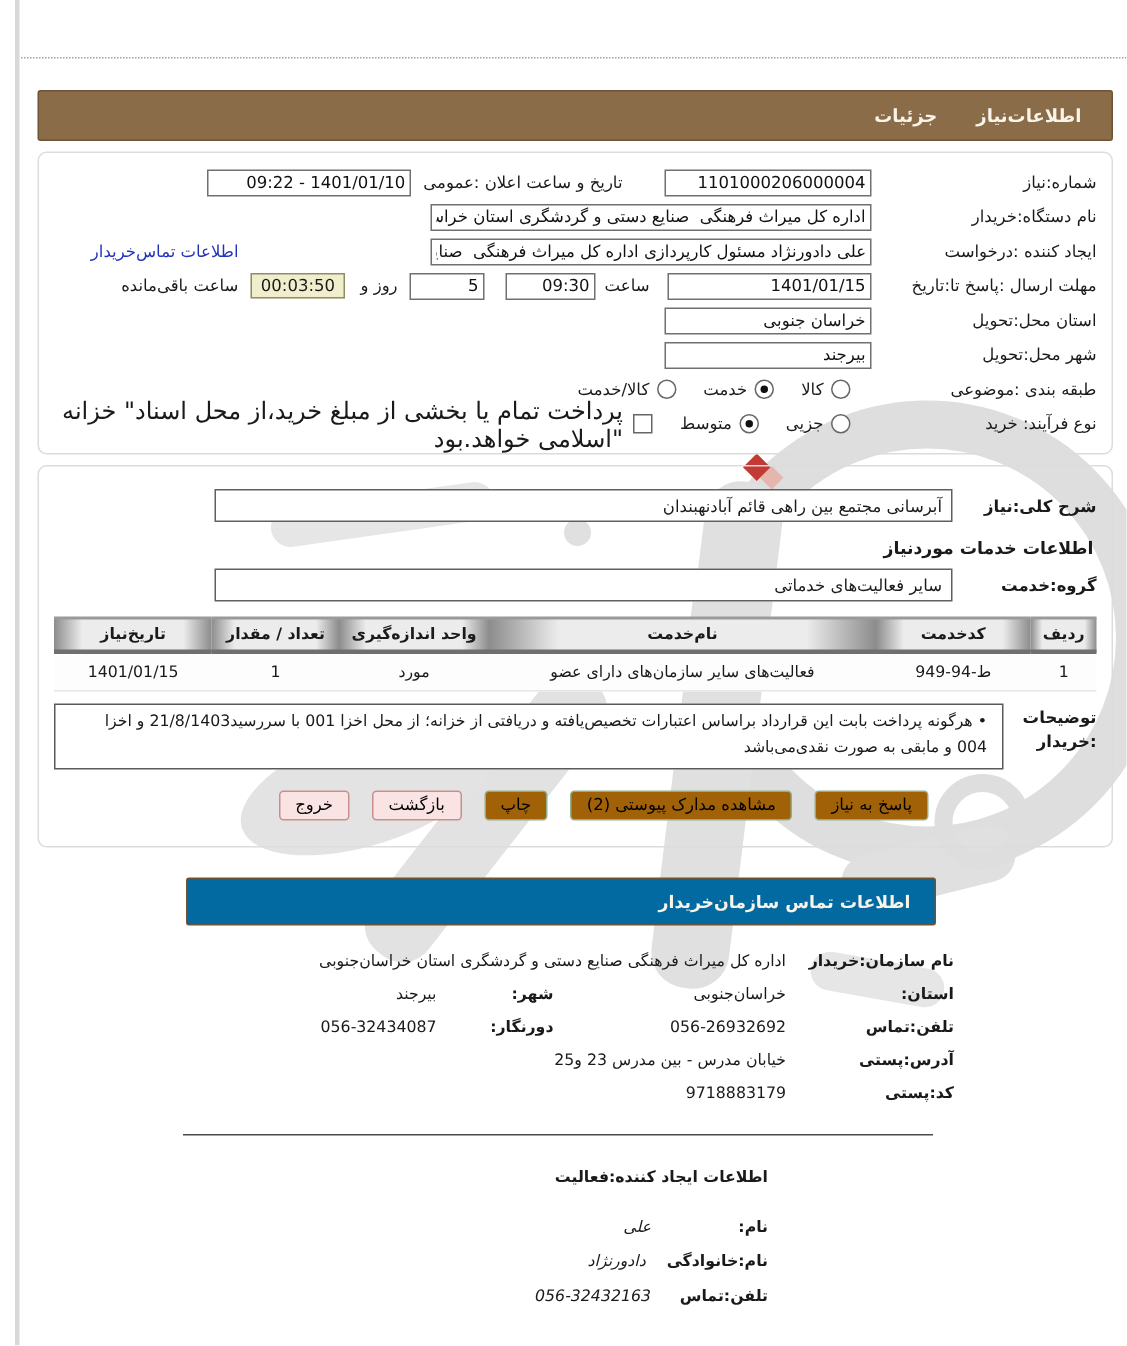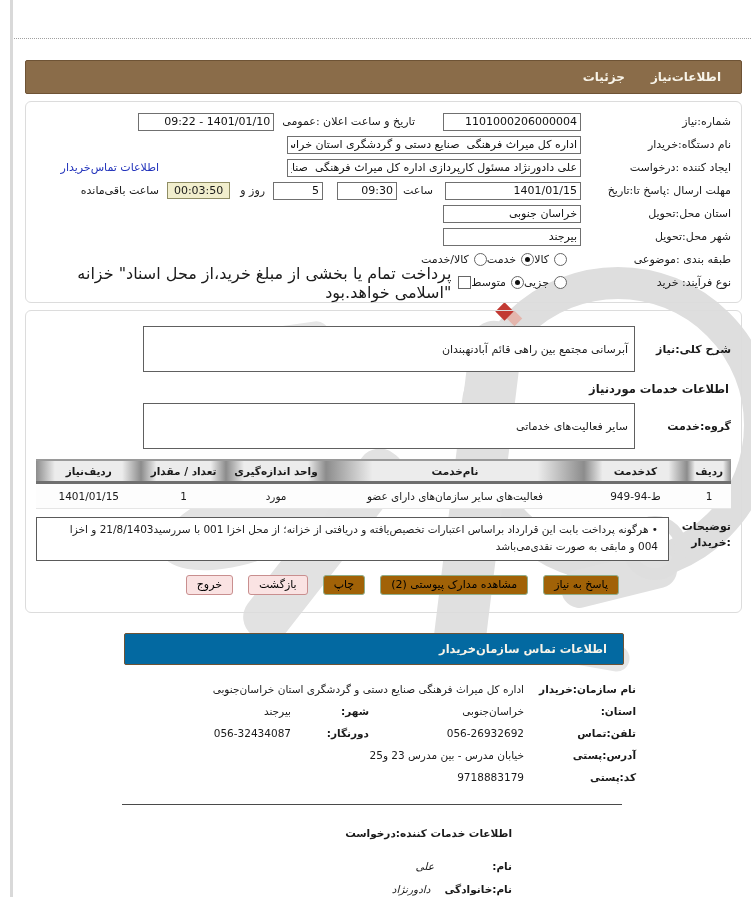--- a/index.html
+++ b/index.html
@@ -20,27 +20,27 @@
         padding:0 3px;color:#111;direction:rtl;}
   .w130{width:130px;} .w128{width:128px;} .w286{width:286px;} .w52{width:52px;} .w42{width:42px;}
   .midlabel{margin-right:28px;margin-left:8px;}
   .link{color:#2233bb;text-decoration:none;margin-right:128px;cursor:pointer;font-size:11px;}
   .mr6{margin-right:6px;} .mr8{margin-right:8px;} .mr10{margin-right:10px;} .mr12{margin-right:12px;} .mr14{margin-right:14px;}
   .countdown{background:#f1eecd;border:1px solid #8f8d64;padding:1px 6px;font-size:11px;}
   .rgroup{display:flex;align-items:center;margin-right:14px;}
   .rb{width:11px;height:11px;border:1px solid #666;border-radius:50%;background:#fff;
       display:inline-flex;align-items:center;justify-content:center;margin-left:5px;flex:none;}
   .rb.on::after{content:"";width:5px;height:5px;border-radius:50%;background:#111;}
-  .ropt{}
+  .ropt{margin-left:18px;}
   .cb{width:11px;height:11px;border:1px solid #666;background:#fff;margin-left:7px;flex:none;}
   .smallnote{font-size:16px;}
   .drow{display:flex;align-items:center;margin:7px 0 5px;}
   .dlabel{font-weight:bold;font-size:11px;flex:0 0 96px;}
   .dbox{width:478px;height:20px;border:1px solid #606060;background:#fff;font-size:11px;
-        display:flex;align-items:center;padding:12px 6px;}
+        display:flex;align-items:center;padding:0 6px;}
   .sechead{font-weight:bold;font-size:11.5px;margin:10px 2px 2px;}
   table.svc{width:100%;border-collapse:collapse;margin-top:10px;font-size:10.5px;}
   table.svc th{background:linear-gradient(90deg,#8c8c8c,#ececec 18%,#ececec 82%,#8c8c8c);
      border-top:2px solid #9a9a9a;border-bottom:3px solid #6f6f6f;padding:4px 2px;font-weight:bold;}
   table.svc td{background:#fdfdfd;padding:6px 2px;text-align:center;border-bottom:1px solid #e6e6e6;}
   .ltr{direction:ltr;unicode-bidi:bidi-override;}
   .nrow{display:flex;margin-top:8px;}
   .nlabel{flex:0 0 62px;font-weight:bold;font-size:11px;line-height:1.45;padding-top:2px;}
   .nbox{flex:1;border:1px solid #5a5a5a;background:#fff;font-size:10.5px;padding:3px 10px 4px;line-height:1.65;min-height:34px;}
   .btnrow{display:flex;gap:15px;margin:14px 112px 9px 0;align-items:center;}
@@ -176,21 +176,21 @@
           <col style="width:90px">
           <col style="width:110px">
       </colgroup>
       <thead>
         <tr>
           <th>ردیف</th>
           <th>کدخدمت</th>
           <th>نام‌خدمت</th>
           <th>واحد اندازه‌گیری</th>
           <th>تعداد / مقدار</th>
-          <th>ردیف‌نیاز</th>
+          <th>تاریخ‌نیاز</th>
         </tr>
       </thead>
       <tbody>
         <tr>
           <td>1</td>
           <td class="ltr">949-94-ط</td>
           <td>فعالیت‌های سایر سازمان‌های دارای عضو</td>
           <td>مورد</td>
           <td>1</td>
           <td>1401/01/15</td>
@@ -244,21 +244,21 @@
       <span>خیابان مدرس - بین مدرس 23 و25</span>
     </div>
     <div class="crow">
       <span class="clabel cl1">کد:پستی</span>
       <span>9718883179</span>
     </div>
 
     <hr class="cdiv">
 
     <div class="creator">
-      <div class="khead">اطلاعات خدمات کننده:درخواست</div>
+      <div class="khead">اطلاعات ایجاد کننده:فعالیت</div>
       <div class="krow">
         <span class="klabel">نام:</span>
         <span class="kval">علی</span>
       </div>
       <div class="krow">
         <span class="klabel">نام:خانوادگی</span>
         <span class="kval">دادورنژاد</span>
       </div>
       <div class="krow">
         <span class="klabel">تلفن:تماس</span>

